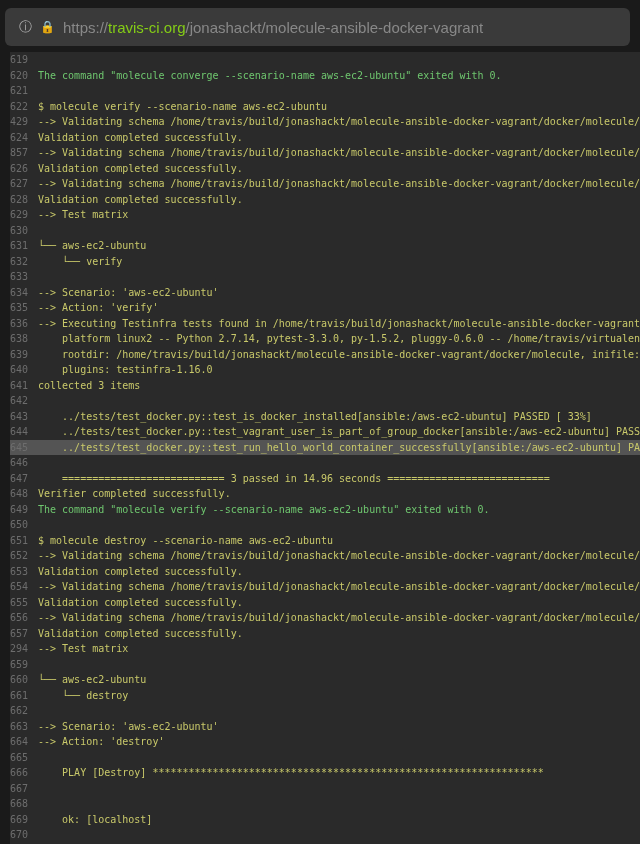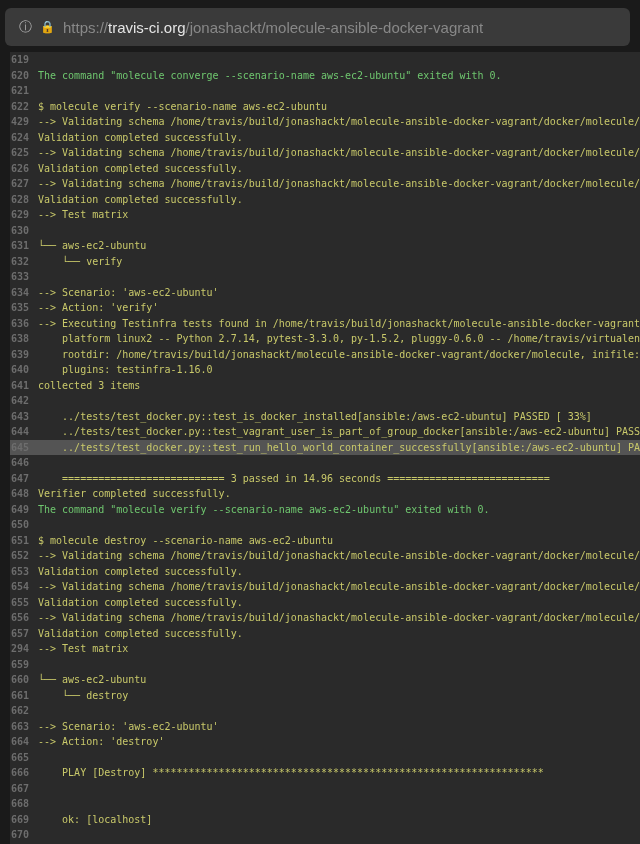--- a/index.html
+++ b/index.html
@@ -30,42 +30,41 @@
       color: #6bc95c;
       margin-right: 8px;
       font-size: 12px;
     }
     .url-text {
       font-family: -apple-system, BlinkMacSystemFont, sans-serif;
       font-size: 15px;
       color: #888;
     }
     .url-text .host {
-      color: #e5e5e5;
+      color: #84cc16;
     }
     .log-container {
       background: #2a2a2a;
       margin-left: 10px;
       padding: 0;
       height: 796px;
       overflow: hidden;
     }
     .log-line {
       display: flex;
       line-height: 1.55;
       white-space: pre;
     }
     .line-num {
       color: #6d6d6d;
       width: 28px;
-      text-align: center;
+      text-align: left;
       padding-right: 8px;
       flex-shrink: 0;
       user-select: none;
-      font-weight: bold;
     }
     .line-content {
       color: #cfcfcf;
       overflow: hidden;
     }
     .green { color: #6fc76f; }
     .yellow { color: #c9c96a; }
     .highlight-line { background: #545454; }
   </style>
 </head>
@@ -79,21 +78,21 @@
   </span>
 </div>
 
 <div class="log-container" id="log-container">
     <div class="log-line"><span class="line-num">619</span><span class="line-content "></span></div>
     <div class="log-line"><span class="line-num">620</span><span class="line-content green">The command "molecule converge --scenario-name aws-ec2-ubuntu" exited with 0.</span></div>
     <div class="log-line"><span class="line-num">621</span><span class="line-content "></span></div>
     <div class="log-line"><span class="line-num">622</span><span class="line-content yellow">$ molecule verify --scenario-name aws-ec2-ubuntu</span></div>
     <div class="log-line"><span class="line-num">429</span><span class="line-content yellow">--&gt; Validating schema /home/travis/build/jonashackt/molecule-ansible-docker-vagrant/docker/molecule/aws-ec2-ubuntu/molecule.yml.</span></div>
     <div class="log-line"><span class="line-num">624</span><span class="line-content yellow">Validation completed successfully.</span></div>
-    <div class="log-line"><span class="line-num">625</span><span class="line-content yellow">--&gt; Validating schema /home/travis/build/jonashackt/molecule-ansible-docker-vagrant/docker/molecule/vagrant-ubuntu/molecule.yml.</span></div>
+    <div class="log-line"><span class="line-num">857</span><span class="line-content yellow">--&gt; Validating schema /home/travis/build/jonashackt/molecule-ansible-docker-vagrant/docker/molecule/vagrant-ubuntu/molecule.yml.</span></div>
     <div class="log-line"><span class="line-num">626</span><span class="line-content yellow">Validation completed successfully.</span></div>
     <div class="log-line"><span class="line-num">627</span><span class="line-content yellow">--&gt; Validating schema /home/travis/build/jonashackt/molecule-ansible-docker-vagrant/docker/molecule/default/molecule.yml.</span></div>
     <div class="log-line"><span class="line-num">628</span><span class="line-content yellow">Validation completed successfully.</span></div>
     <div class="log-line"><span class="line-num">629</span><span class="line-content yellow">--&gt; Test matrix</span></div>
     <div class="log-line"><span class="line-num">630</span><span class="line-content "></span></div>
     <div class="log-line"><span class="line-num">631</span><span class="line-content yellow">└── aws-ec2-ubuntu</span></div>
     <div class="log-line"><span class="line-num">632</span><span class="line-content yellow">    └── verify</span></div>
     <div class="log-line"><span class="line-num">633</span><span class="line-content "></span></div>
     <div class="log-line"><span class="line-num">634</span><span class="line-content yellow">--&gt; Scenario: 'aws-ec2-ubuntu'</span></div>
     <div class="log-line"><span class="line-num">635</span><span class="line-content yellow">--&gt; Action: 'verify'</span></div>

